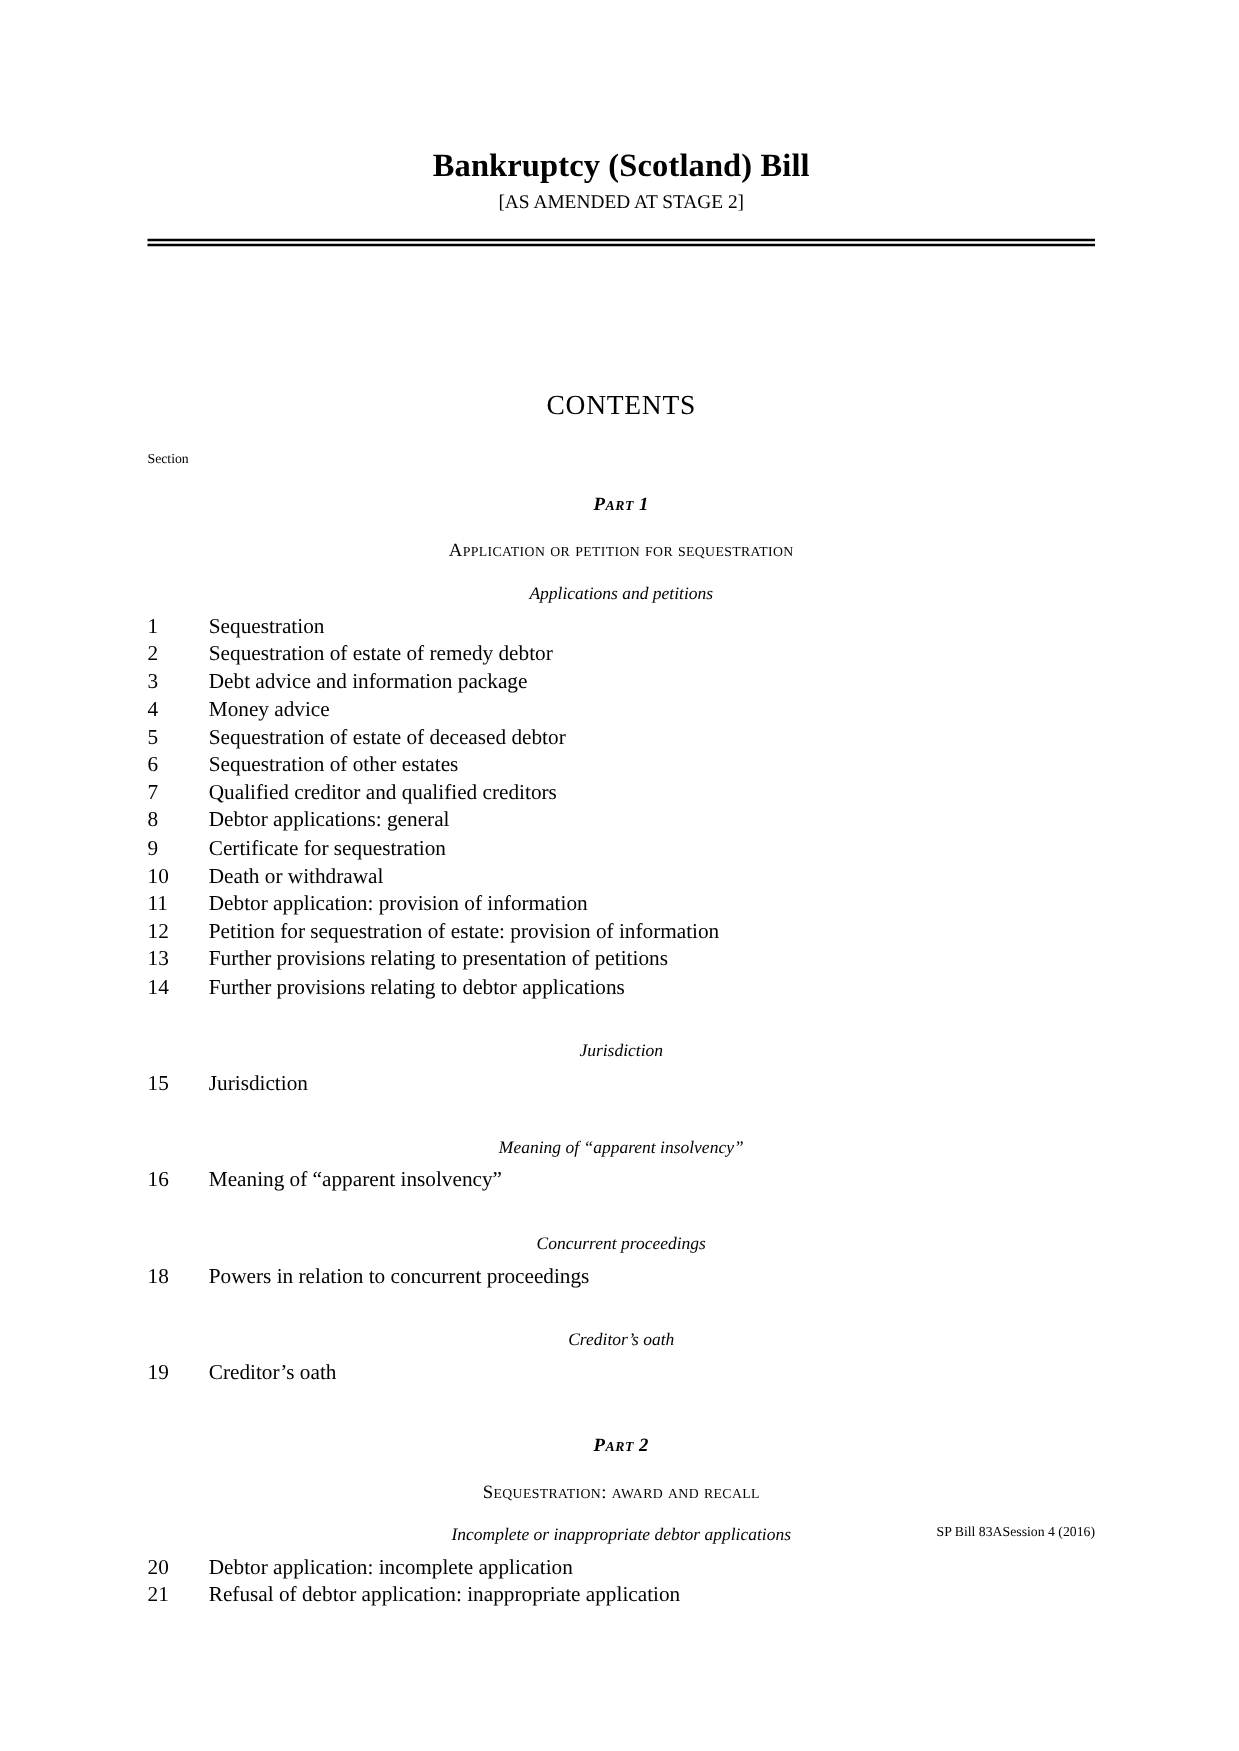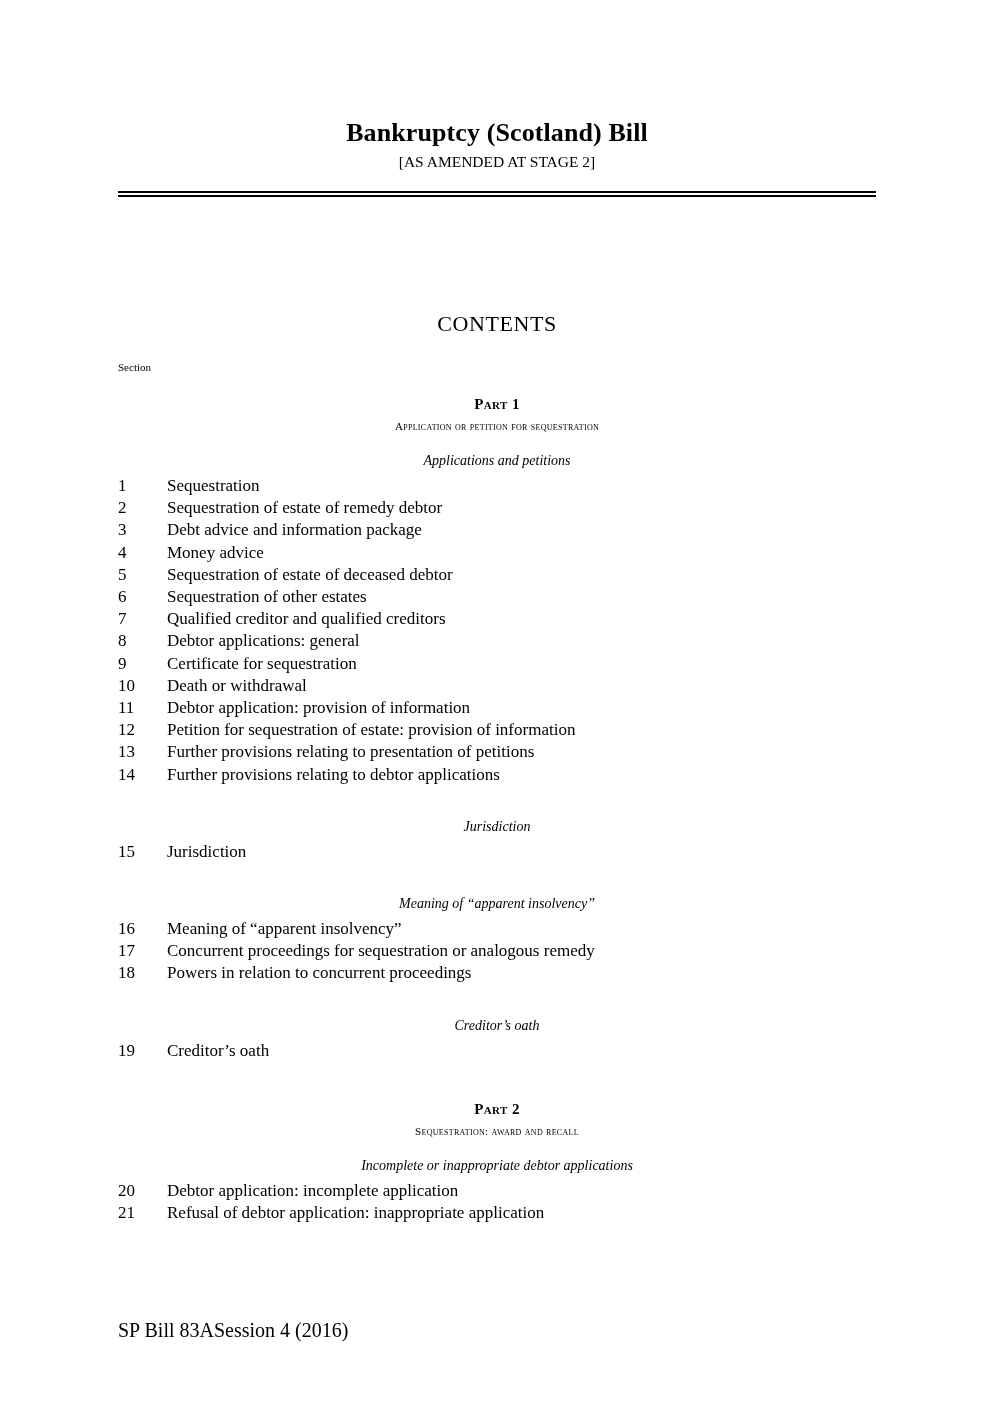--- a/index.html
+++ b/index.html
@@ -92,29 +92,30 @@
     width: 758px;
   }
 
   .part-heading {
     text-align: center;
     font-size: 15px;
     font-weight: bold;
     font-variant: small-caps;
     line-height: 20px;
     letter-spacing: 0.4px;
+    font-style: italic;
   }
   .part-subtitle {
     text-align: center;
-    font-size: 11px;
+    font-size: 15px;
     font-weight: normal;
     font-variant: small-caps;
     line-height: 20px;
     letter-spacing: 0.3px;
-    margin-top: 2px;
+    margin-top: 17px;
   }
   .crosshead {
     text-align: center;
     font-size: 14px;
     font-style: italic;
     line-height: 22px;
     margin-top: 14px;
     margin-bottom: 3px;
   }
   .crosshead.spaced-top {
@@ -138,25 +139,25 @@
   }
 
   .group { margin: 0; padding: 0; }
 
   .part-block-2 { margin-top: 37px; }
 
   
   .footer {
     position: absolute;
     left: 118px;
-    top: 1320px;
+    top: 1216px;
     width: 758px;
     display: flex;
-    justify-content: flex-start;
-    font-size: 20px;
+    justify-content: flex-end;
+    font-size: 11px;
     line-height: 20px;
   }
 </style>
 </head>
 <body>
 
 <div class="page">
 
   <div class="title-block">
     <div class="doc-title">Bankruptcy (Scotland) Bill</div>
@@ -243,24 +244,21 @@
           </div>
         </div>
         <div class="group">
           <div class="crosshead spaced-top">Meaning of “apparent insolvency”</div>
           <div class="entry">
             <span class="num">16</span>
             <span class="txt">Meaning of “apparent insolvency”</span>
           </div>
         </div>
         <div class="group">
-          <div class="entry">
-            <span class="num">17</span>
-            <span class="txt">Concurrent proceedings for sequestration or analogous remedy</span>
-          </div>
+          <div class="crosshead spaced-top">Concurrent proceedings</div>
           <div class="entry">
             <span class="num">18</span>
             <span class="txt">Powers in relation to concurrent proceedings</span>
           </div>
         </div>
         <div class="group">
           <div class="crosshead spaced-top">Creditor’s oath</div>
           <div class="entry">
             <span class="num">19</span>
             <span class="txt">Creditor’s oath</span>

